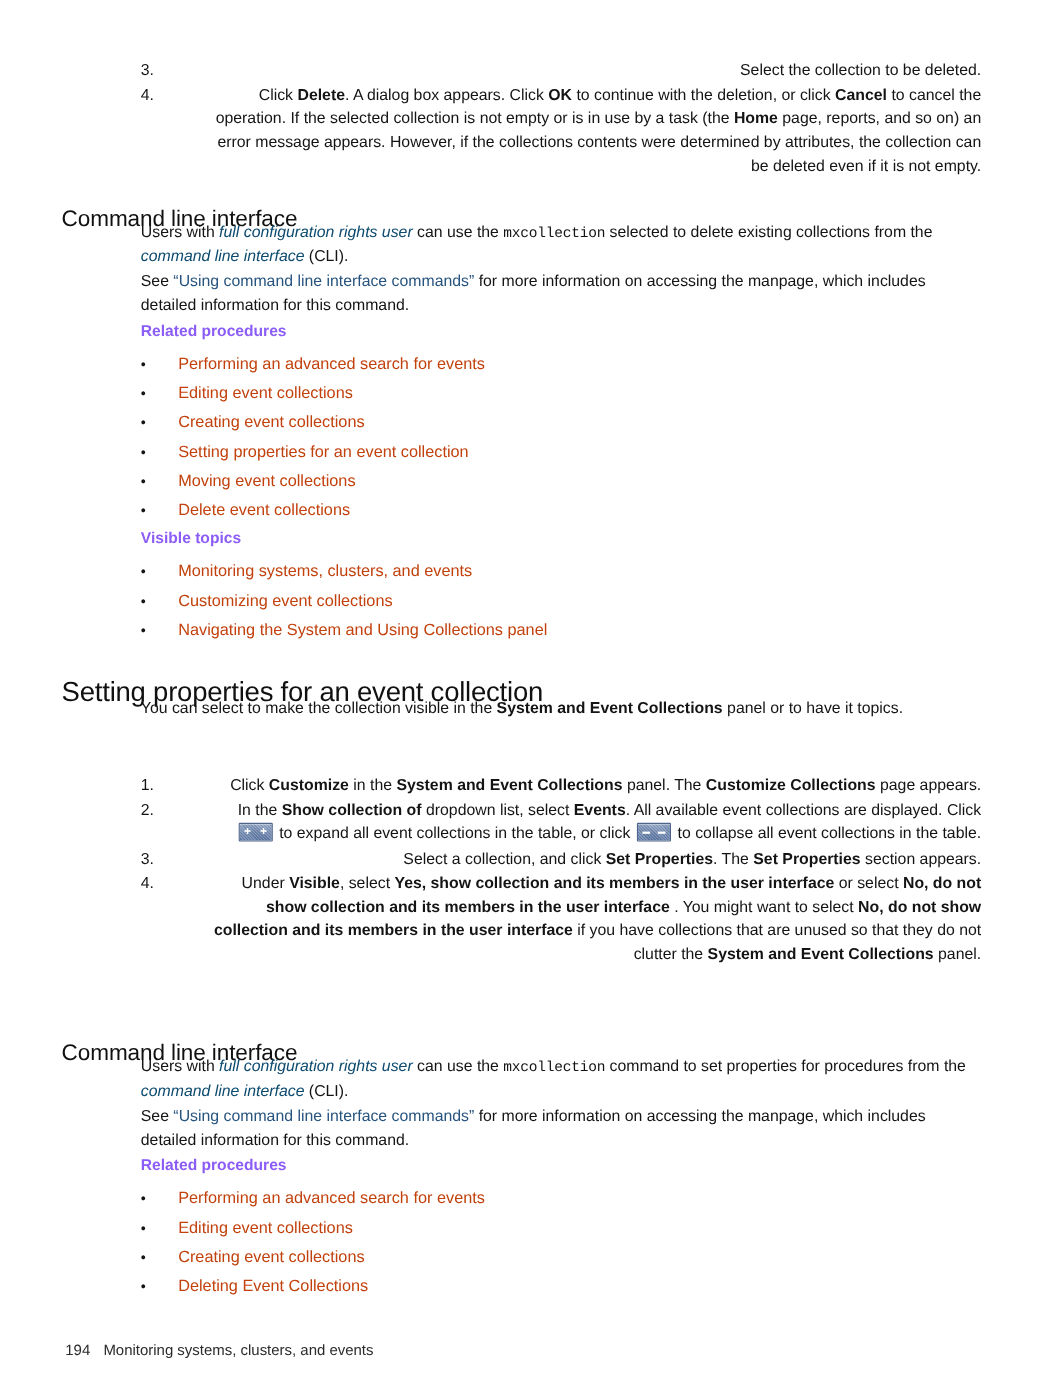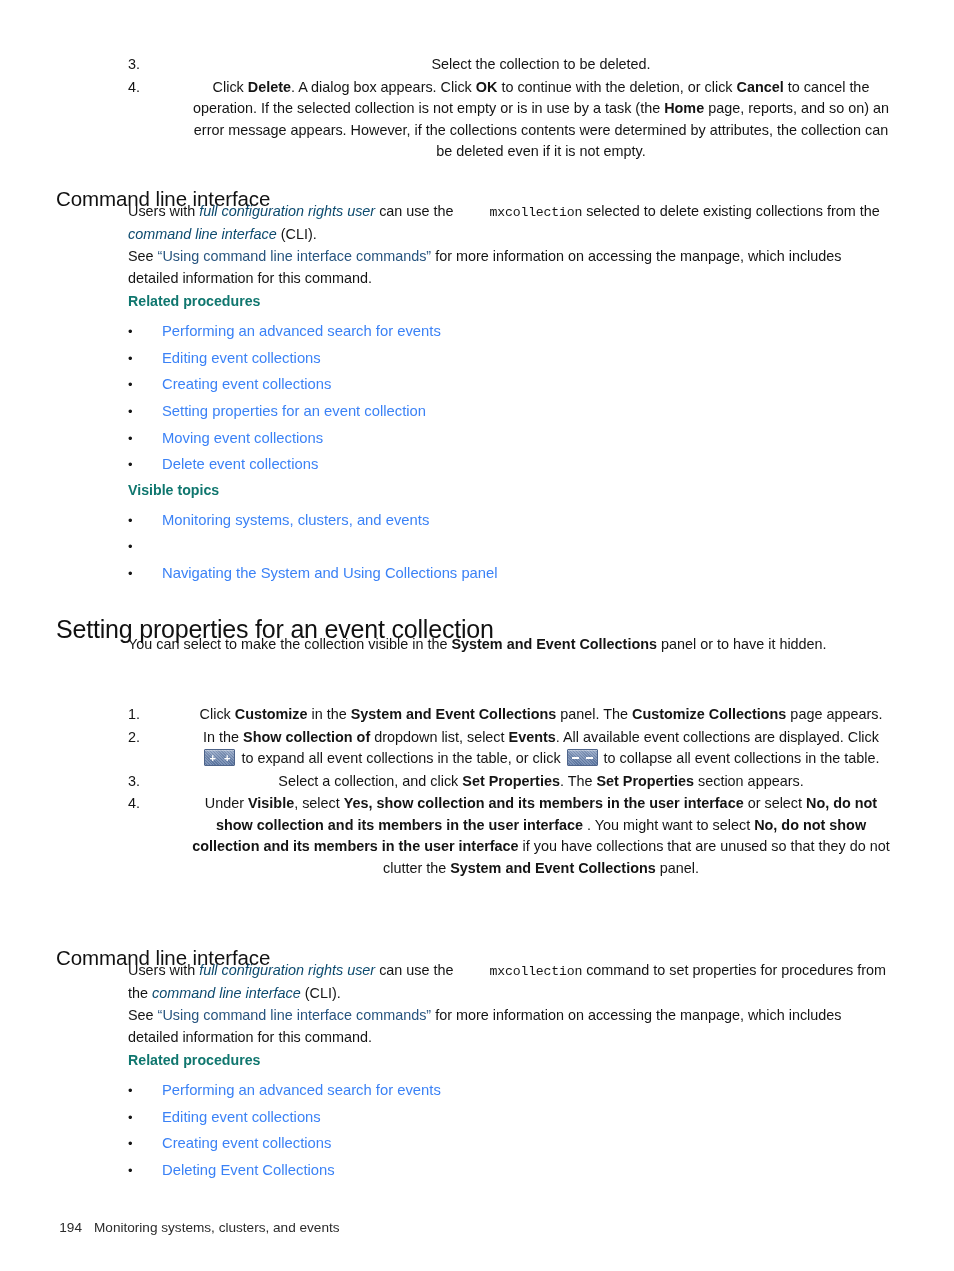--- a/index.html
+++ b/index.html
@@ -19,31 +19,30 @@
     position: relative;
     width: 954px;
     height: 1271px;
     box-sizing: border-box;
   }
   b, .b { font-weight: bold; }
   .mono {
     font-family: "Liberation Mono", monospace;
     font-size: 13.2px;
     letter-spacing: -0.2px;
-    margin-left: 32px;
   }
   .ital-link {
     font-style: italic;
     color: #0c4a6e;
   }
   .doc-link {
     color: #27547f;
   }
   .nav-link {
-    color: #3b82f6;
+    color: #c2410c;
     font-size: 14.8px;
   }
 
   
   .numlist {
     position: absolute;
     left: 128px;
     right: 62px;
   }
   .numrow {
@@ -56,21 +55,21 @@
     flex: 0 0 34px;
     font-size: 14.4px;
     line-height: 21.5px;
     color: #141414;
   }
   .numrow .ntext {
     flex: 1;
     font-size: 14.4px;
     line-height: 21.5px;
     color: #141414;
-    text-align: center;
+    text-align: right;
     margin-left: 28px;
   }
 
   
   .h2 {
     position: absolute;
     left: 56px;
     font-size: 20.5px;
     font-weight: normal;
     color: #111111;
@@ -84,21 +83,21 @@
     font-weight: normal;
     color: #111111;
     letter-spacing: -0.2px;
     white-space: nowrap;
   }
   .sub-head {
     position: absolute;
     left: 128px;
     font-size: 14.2px;
     font-weight: bold;
-    color: #0f766e;
+    color: #8b5cf6;
     white-space: nowrap;
   }
 
   
   .para {
     position: absolute;
     left: 128px;
     right: 62px;
     font-size: 14.4px;
     line-height: 21.5px;
@@ -232,30 +231,31 @@
 
   <div class="sub-head" style="top:482px;">Visible topics</div>
 
   <div class="bullets" style="top:507px;">
     <div class="blirow">
       <span class="dot">•</span>
       <a class="blabel nav-link">Monitoring systems, clusters, and events</a>
     </div>
     <div class="blirow">
       <span class="dot">•</span>
+      <a class="blabel nav-link">Customizing event collections</a>
     </div>
     <div class="blirow">
       <span class="dot">•</span>
       <a class="blabel nav-link">Navigating the System and Using Collections panel</a>
     </div>
   </div>
 
   <h1 class="h1" style="top:598px;">Setting properties for an event collection</h1>
 
-  <div class="para" style="top:634px;"><span>You can select to make the collection visible in the </span><b>System and Event Collections</b><span> panel or to have it hidden.</span></div>
+  <div class="para" style="top:634px;"><span>You can select to make the collection visible in the </span><b>System and Event Collections</b><span> panel or to have it topics.</span></div>
 
 
   <div class="numlist" style="top:704px;">
     <div class="numrow">
       <div class="num">1.</div>
       <div class="ntext"><span>Click </span><b>Customize</b><span> in the </span><b>System and Event Collections</b><span> panel. The </span><b>Customize Collections</b><span> page appears.</span></div>
     </div>
     <div class="numrow">
       <div class="num">2.</div>
       <div class="ntext"><span>In the </span><b>Show collection of</b><span> dropdown list, select </span><b>Events</b><span>. All available event collections are displayed. Click </span><span class="icon-btn"><span class="sign s1">+</span><span class="sign s2">+</span></span><span> to expand all event collections in the table, or click </span><span class="icon-btn minus"><span class="sign s1"></span><span class="sign s2"></span></span><span> to collapse all event collections in the table.</span></div>

